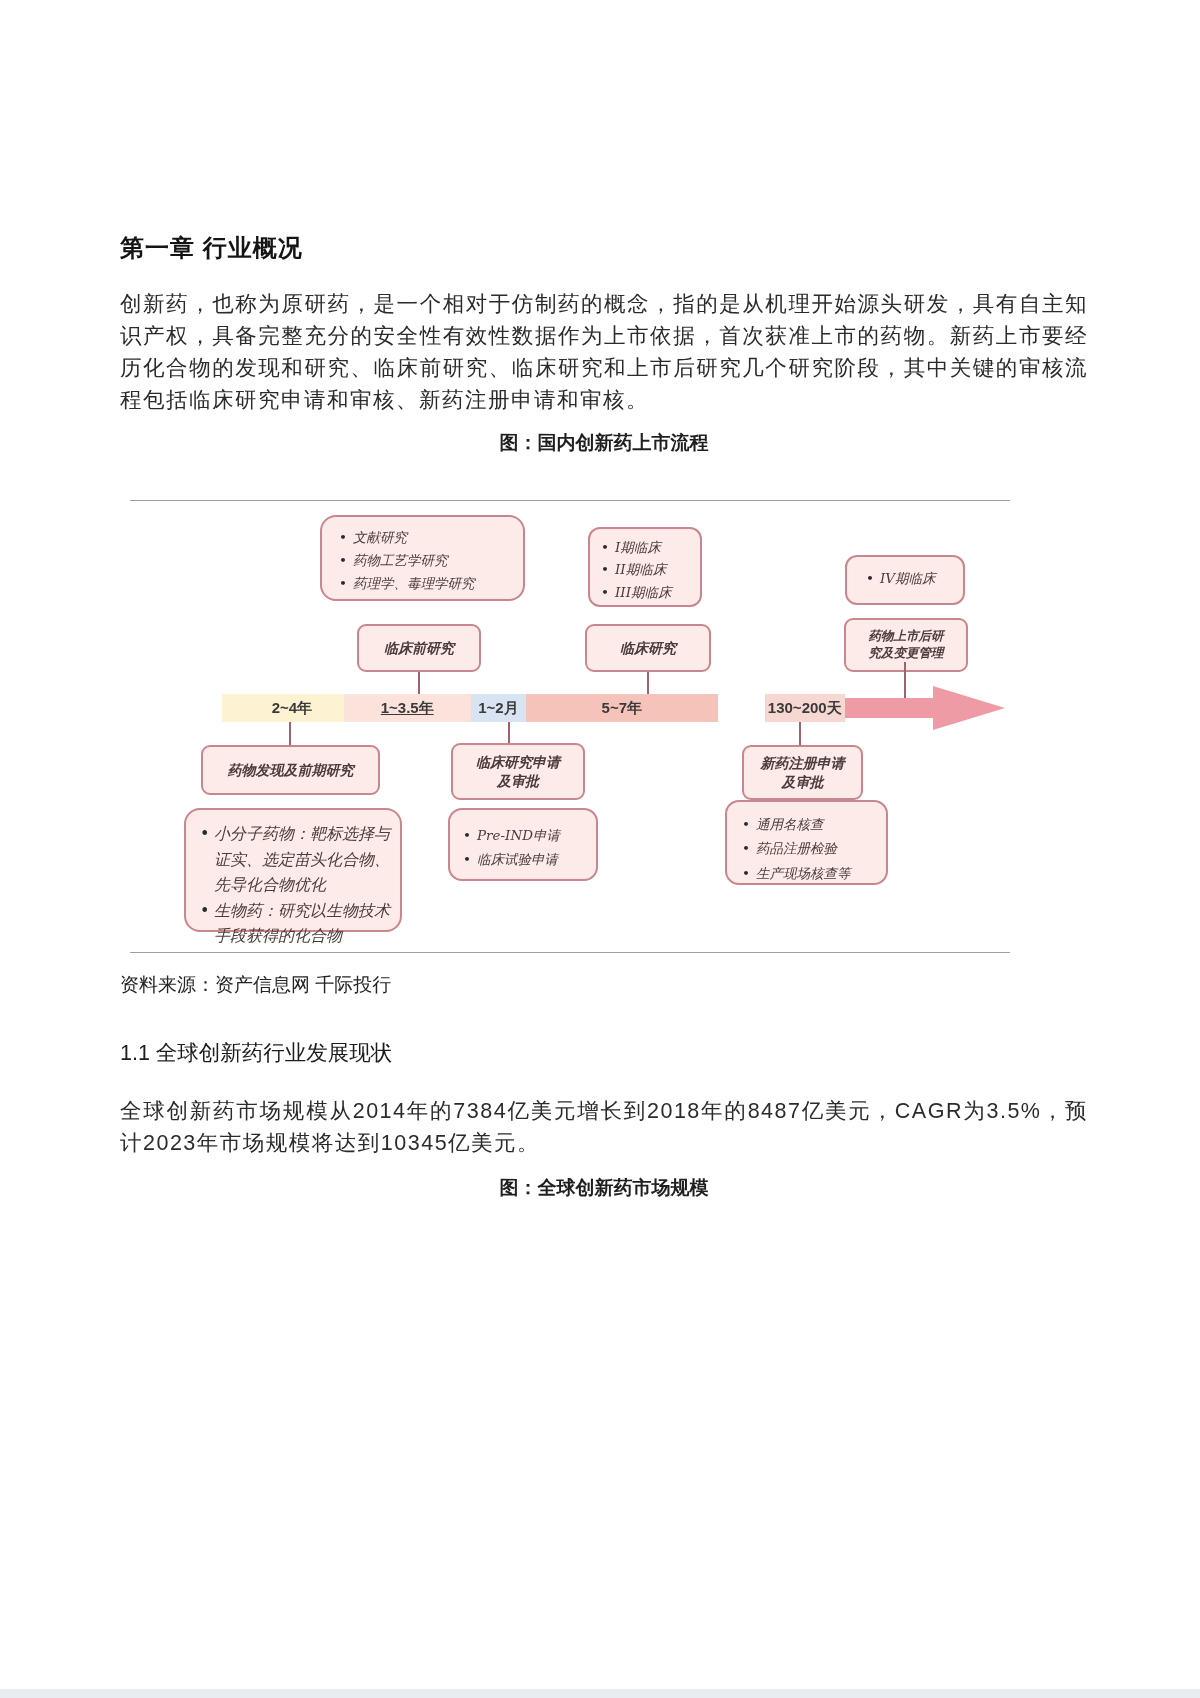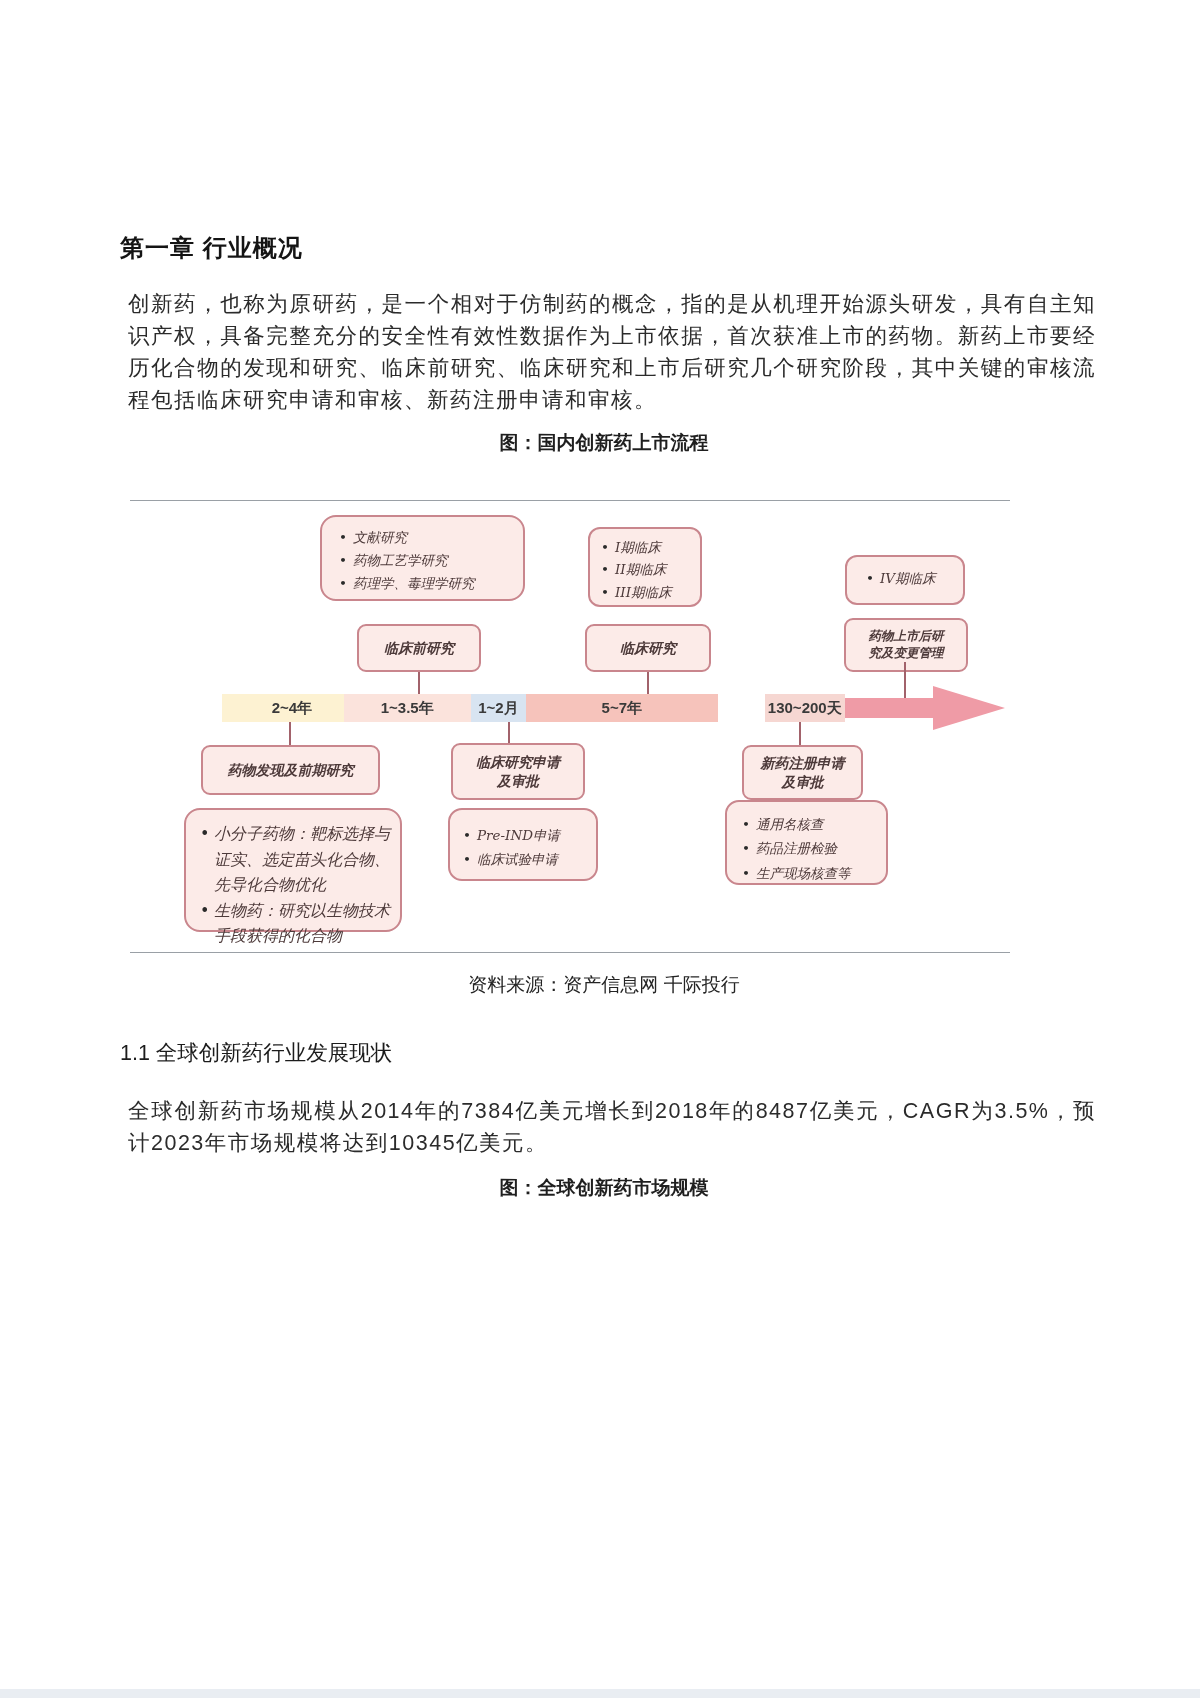--- a/index.html
+++ b/index.html
@@ -4,31 +4,31 @@
 <style>
   * { margin:0; padding:0; box-sizing:border-box; }
   html,body { background:#ffffff; }
   body { width:1200px; height:1698px; position:relative;
          font-family:"Liberation Sans","DejaVu Sans",sans-serif; }
   .page { position:absolute; left:0; top:0; width:1200px; height:1698px;
           background:#ffffff; overflow:hidden; }
 
   .chapter-title { position:absolute; left:120px; top:232px; font-size:24px;
                    font-weight:700; color:#141414; letter-spacing:1px; }
-  .body-par { position:absolute; left:128px; width:968px; font-size:21.5px;
+  .body-par { position:absolute; left:120px; width:968px; font-size:21.5px;
               line-height:32px; color:#2b2b2b; text-align:justify;
               letter-spacing:1.5px; }
   #intro { top:288px; }
   #par2  { top:1095px; }
   .caption { position:absolute; left:120px; width:968px; text-align:center;
              font-size:19px; font-weight:600; color:#1f1f1f; }
   #caption1 { top:430px; }
   #caption2 { top:1175px; }
   .source-line { position:absolute; left:120px; top:972px; width:968px;
-                 text-align:center; font-size:19px; font-weight:500; color:#242424; }
+                 font-size:19px; font-weight:500; color:#242424; }
   .section-title { position:absolute; left:120px; top:1038px; font-size:21.5px;
                    font-weight:400; color:#1c1c1c; }
 
   
   .figure { position:absolute; left:130px; top:458px; width:880px; height:500px; }
   .hline { position:absolute; left:0; width:880px; height:1px; background:#9aa0a6; }
   #hline-top { top:42px; }
   #hline-bottom { top:494px; }
 
   .fbox { position:absolute; background:#fcebe8; border:2px solid #c9868d;
@@ -67,21 +67,21 @@
   #c-postmarket  { left:774px; top:204px; height:36px; }
   #c-discovery   { left:159px; top:264px; height:23px; }
   #c-ind         { left:378px; top:264px; height:21px; }
   #c-nda         { left:669px; top:264px; height:23px; }
 
   .timeline-bar { position:absolute; left:92px; top:236px; width:623px; height:28px;
                   display:flex; }
   .tl-seg { height:100%; display:flex; align-items:center; justify-content:center;
             font-weight:700; font-size:15px; color:#3a3a3a; white-space:nowrap;
             font-family:"Liberation Sans","DejaVu Sans",sans-serif; }
-  .seg1 { width:134px; } .seg2 { width:142px; } .seg3 { width:62px; }
+  .seg1 { width:134px; } .seg2 { width:142px;text-decoration:underline; } .seg3 { width:62px; }
   .seg4 { width:214px; } .seg5 { width:90px; }
   .arrow-body { position:absolute; left:715px; top:240px; width:89px; height:20px; }
   .arrow-head { position:absolute; left:803px; top:228px; width:0; height:0;
                 border-top:22px solid transparent; border-bottom:22px solid transparent;
                 border-left:72px solid #ef9ba6; }
 
   .bottom-strip { position:absolute; left:0; top:1689px; width:1200px; height:9px;
                   background:#dfe5ec; opacity:.7; }
 </style>
 </head>

